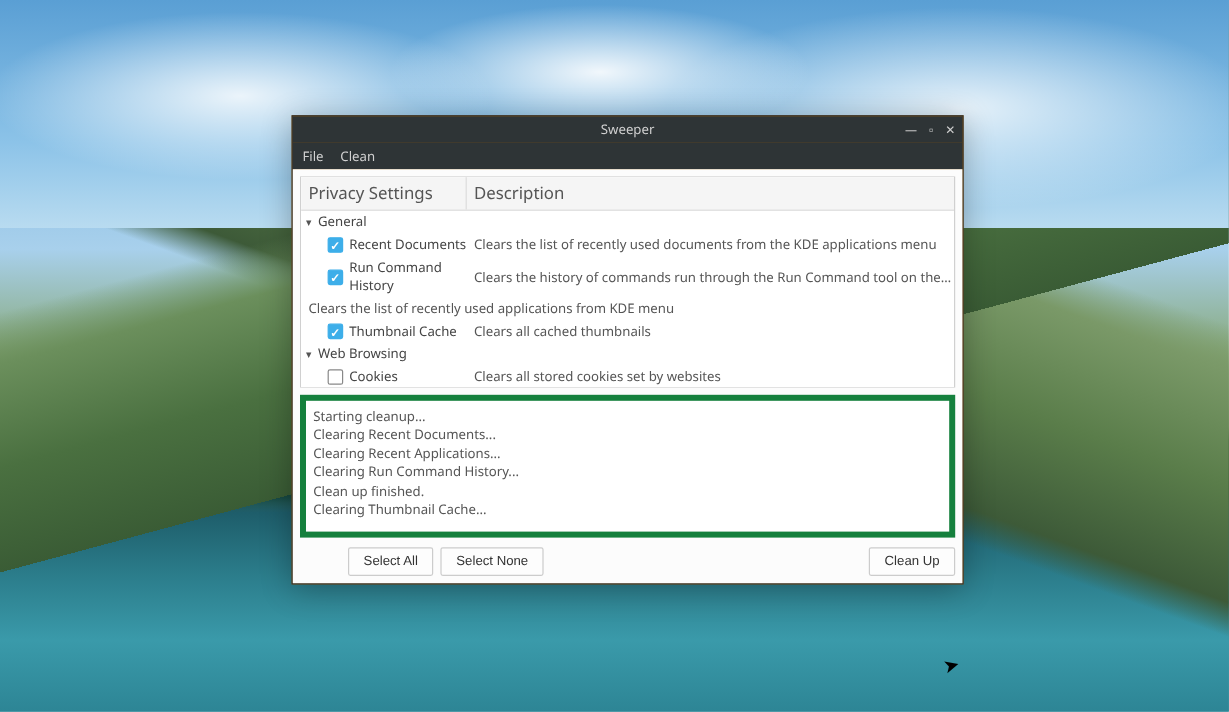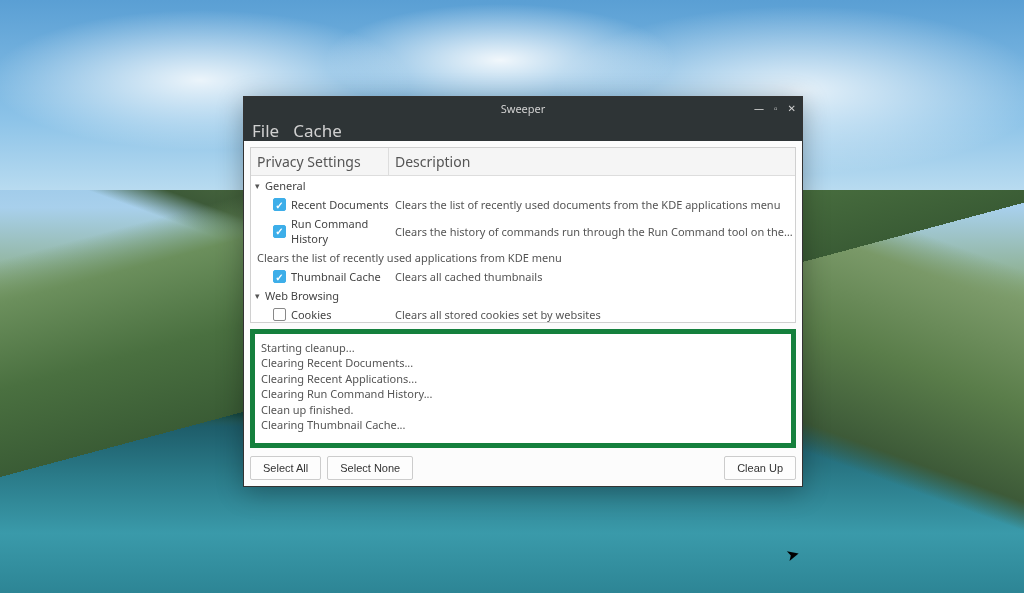--- a/index.html
+++ b/index.html
@@ -61,21 +61,21 @@
     }
     .win-ctrl { cursor: pointer; color: #d0d0d0; }
     .menubar {
       background: #2e3436;
       color: #d0d0d0;
       height: 22px;
       display: flex;
       align-items: center;
       padding: 0 8px;
       gap: 14px;
-      font-size: 17px;
+      font-size: 11px;
     }
     .menu-item { cursor: pointer; }
     .content {
       flex: 1;
       background: #fcfcfc;
       display: flex;
       flex-direction: column;
       padding: 6px;
       gap: 6px;
       min-height: 0;
@@ -155,20 +155,21 @@
       padding: 6px;
       font-size: 11px;
       color: #555;
       overflow-y: auto;
     }
     .log-line { line-height: 1.4; }
     .button-row {
       display: flex;
       gap: 6px;
       padding-top: 2px;
+      margin-left: 40px;
     }
     .btn {
       background: #fdfdfd;
       border: 1px solid #ccc;
       border-radius: 2px;
       padding: 5px 12px;
       font-size: 11px;
       color: #333;
       cursor: pointer;
     }
@@ -193,21 +194,21 @@
     <span class="titlebar-title">Sweeper</span>
     <div class="window-controls">
       <span class="win-ctrl">—</span>
       <span class="win-ctrl">▫</span>
       <span class="win-ctrl">✕</span>
     </div>
   </div>
 
   <div class="menubar">
     <span class="menu-item">File</span>
-    <span class="menu-item">Cache</span>
+    <span class="menu-item">Clean</span>
   </div>
 
   <div class="content">
     <div class="tree-pane">
       <div class="tree-header">
         <div class="col-settings">Privacy Settings</div>
         <div class="col-desc">Description</div>
       </div>
       <div class="tree-body" id="tree-body">
           <div class="group-row">

